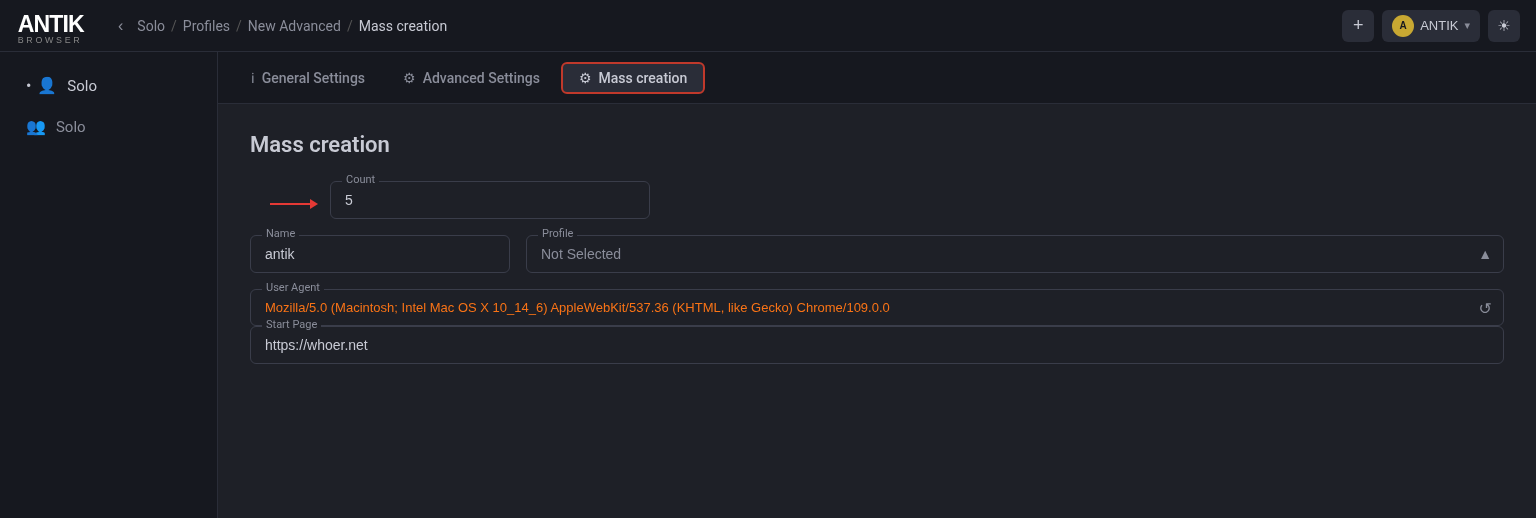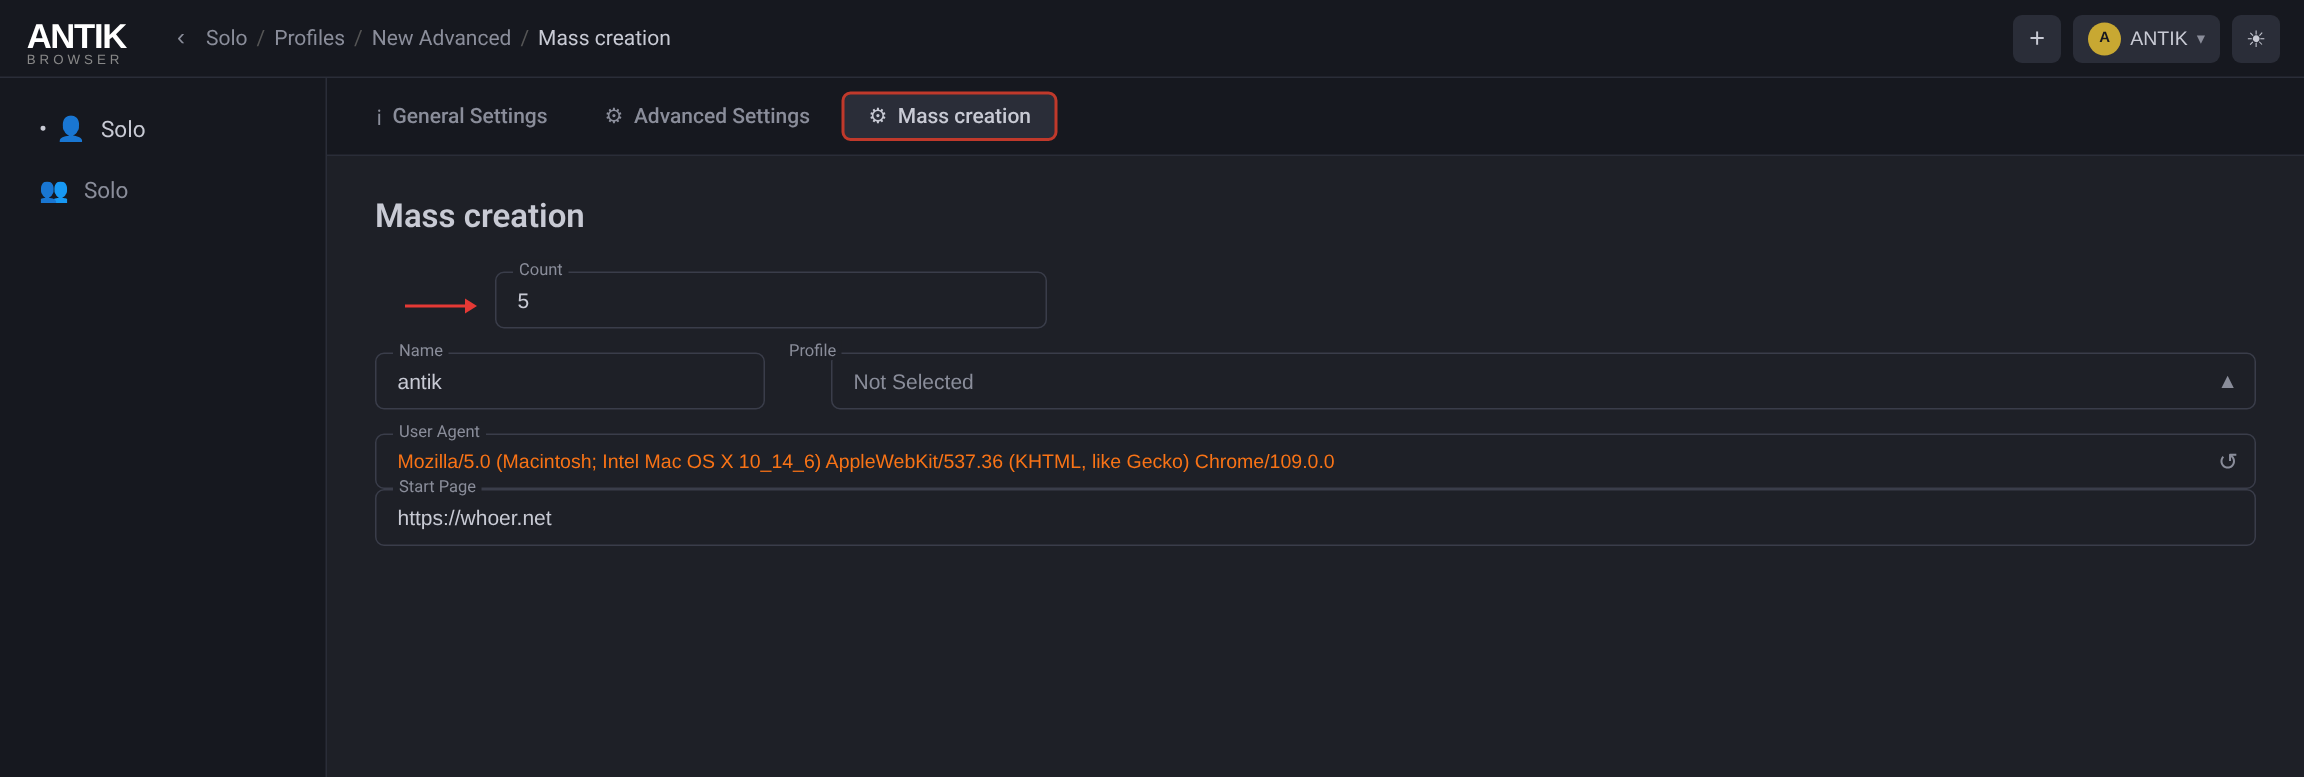--- a/index.html
+++ b/index.html
@@ -228,30 +228,30 @@
       background: transparent;
       border: 1px solid #3a3d4a;
       border-radius: 6px;
       color: #c8cad4;
       padding: 10px 14px;
       font-size: 14px;
       outline: none;
       width: 100%;
     }
 
-    .count-field { width: 368px; }
+    .count-field { width: 320px; }
     .name-folder-row {
       display: flex;
+      gap: 16px;
       align-items: flex-start;
     }
     .name-field-wrap { width: 260px; }
     .folder-field-wrap { flex: 1; }
     .folder-select-wrap {
       position: relative;
-      margin-left: 44px;
     }
     .folder-select {
       background: transparent;
       border: 1px solid #3a3d4a;
       border-radius: 6px;
       color: #8a8d9a;
       padding: 10px 40px 10px 14px;
       font-size: 14px;
       outline: none;
       width: 100%;

